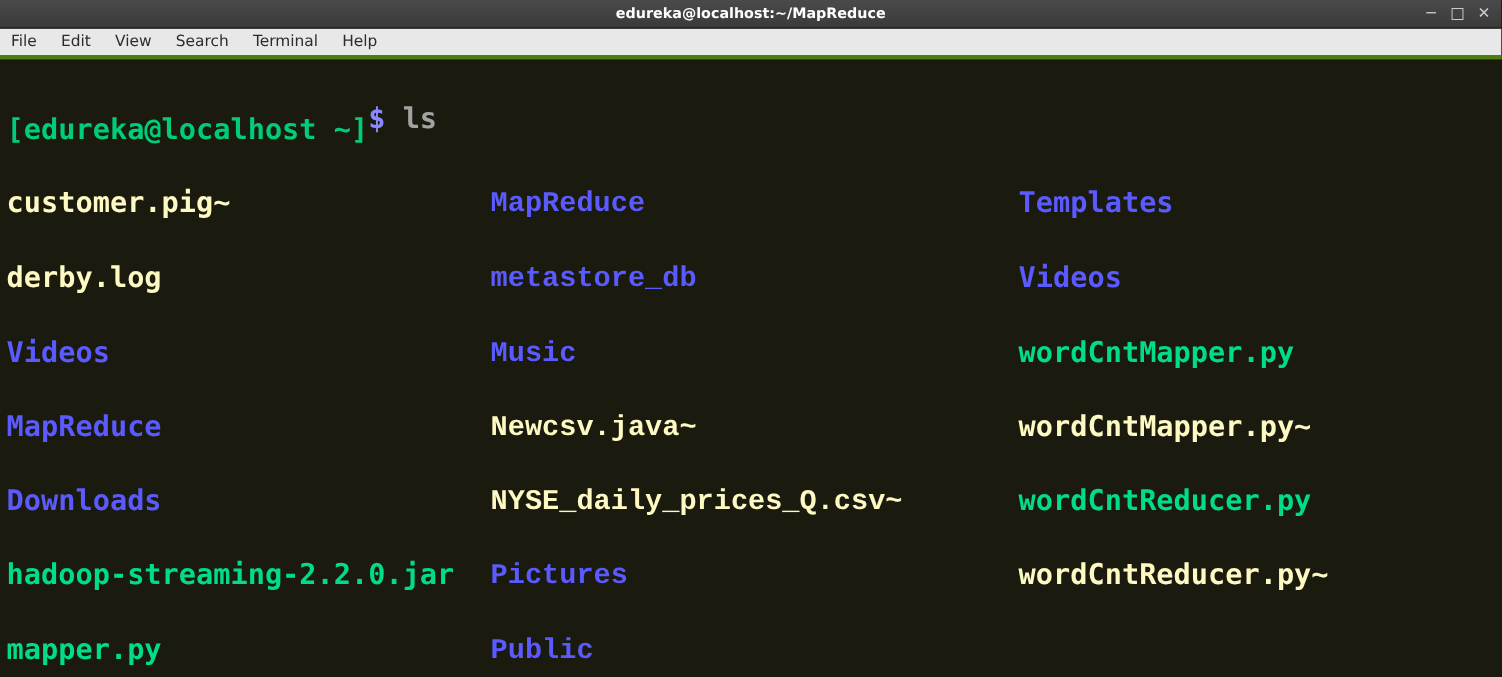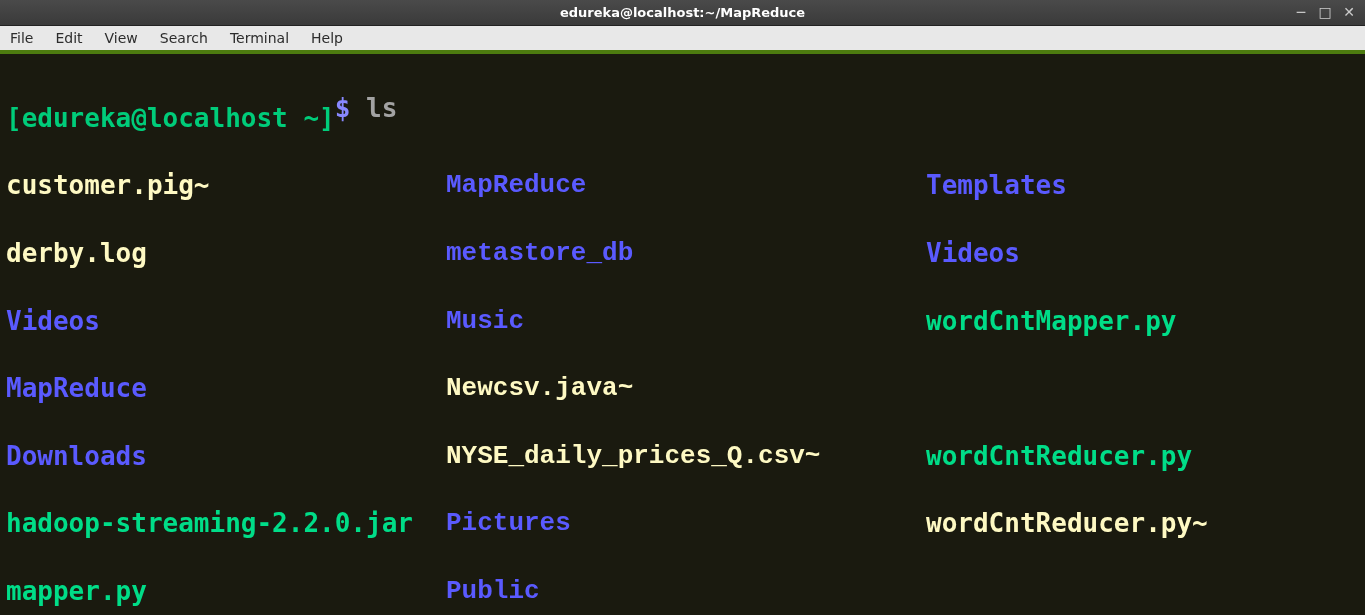--- a/index.html
+++ b/index.html
@@ -112,21 +112,21 @@
   <span class="menu-item">Search</span>
   <span class="menu-item">Terminal</span>
   <span class="menu-item">Help</span>
 </div>
 
 <div class="terminal">
 <div class="row"><span class="prompt">[edureka@localhost ~]</span><span class="dollar">$ </span><span class="cmd">ls</span></div>
 <div class="row"><span class="col1 file">customer.pig~</span><span class="col2 dir">MapReduce</span><span class="col3 dir">Templates</span></div>
 <div class="row"><span class="col1 file">derby.log</span><span class="col2 dir">metastore_db</span><span class="col3 dir">Videos</span></div>
 <div class="row"><span class="col1 dir">Videos</span><span class="col2 dir">Music</span><span class="col3 bold-green">wordCntMapper.py</span></div>
-<div class="row"><span class="col1 dir">MapReduce</span><span class="col2 file">Newcsv.java~</span></div>
+<div class="row"><span class="col1 dir">MapReduce</span><span class="col2 file">Newcsv.java~</span><span class="col3 file">wordCntMapper.py~</span></div>
 <div class="row"><span class="col1 dir">Downloads</span><span class="col2 file">NYSE_daily_prices_Q.csv~</span><span class="col3 bold-green">wordCntReducer.py</span></div>
 <div class="row"><span class="col1 bold-green">hadoop-streaming-2.2.0.jar</span><span class="col2 dir">Pictures</span><span class="col3 file">wordCntReducer.py~</span></div>
 <div class="row"><span class="col1 bold-green">mapper.py</span><span class="col2 dir">Public</span></div>
 
 
 
 
 
 
 </div>

